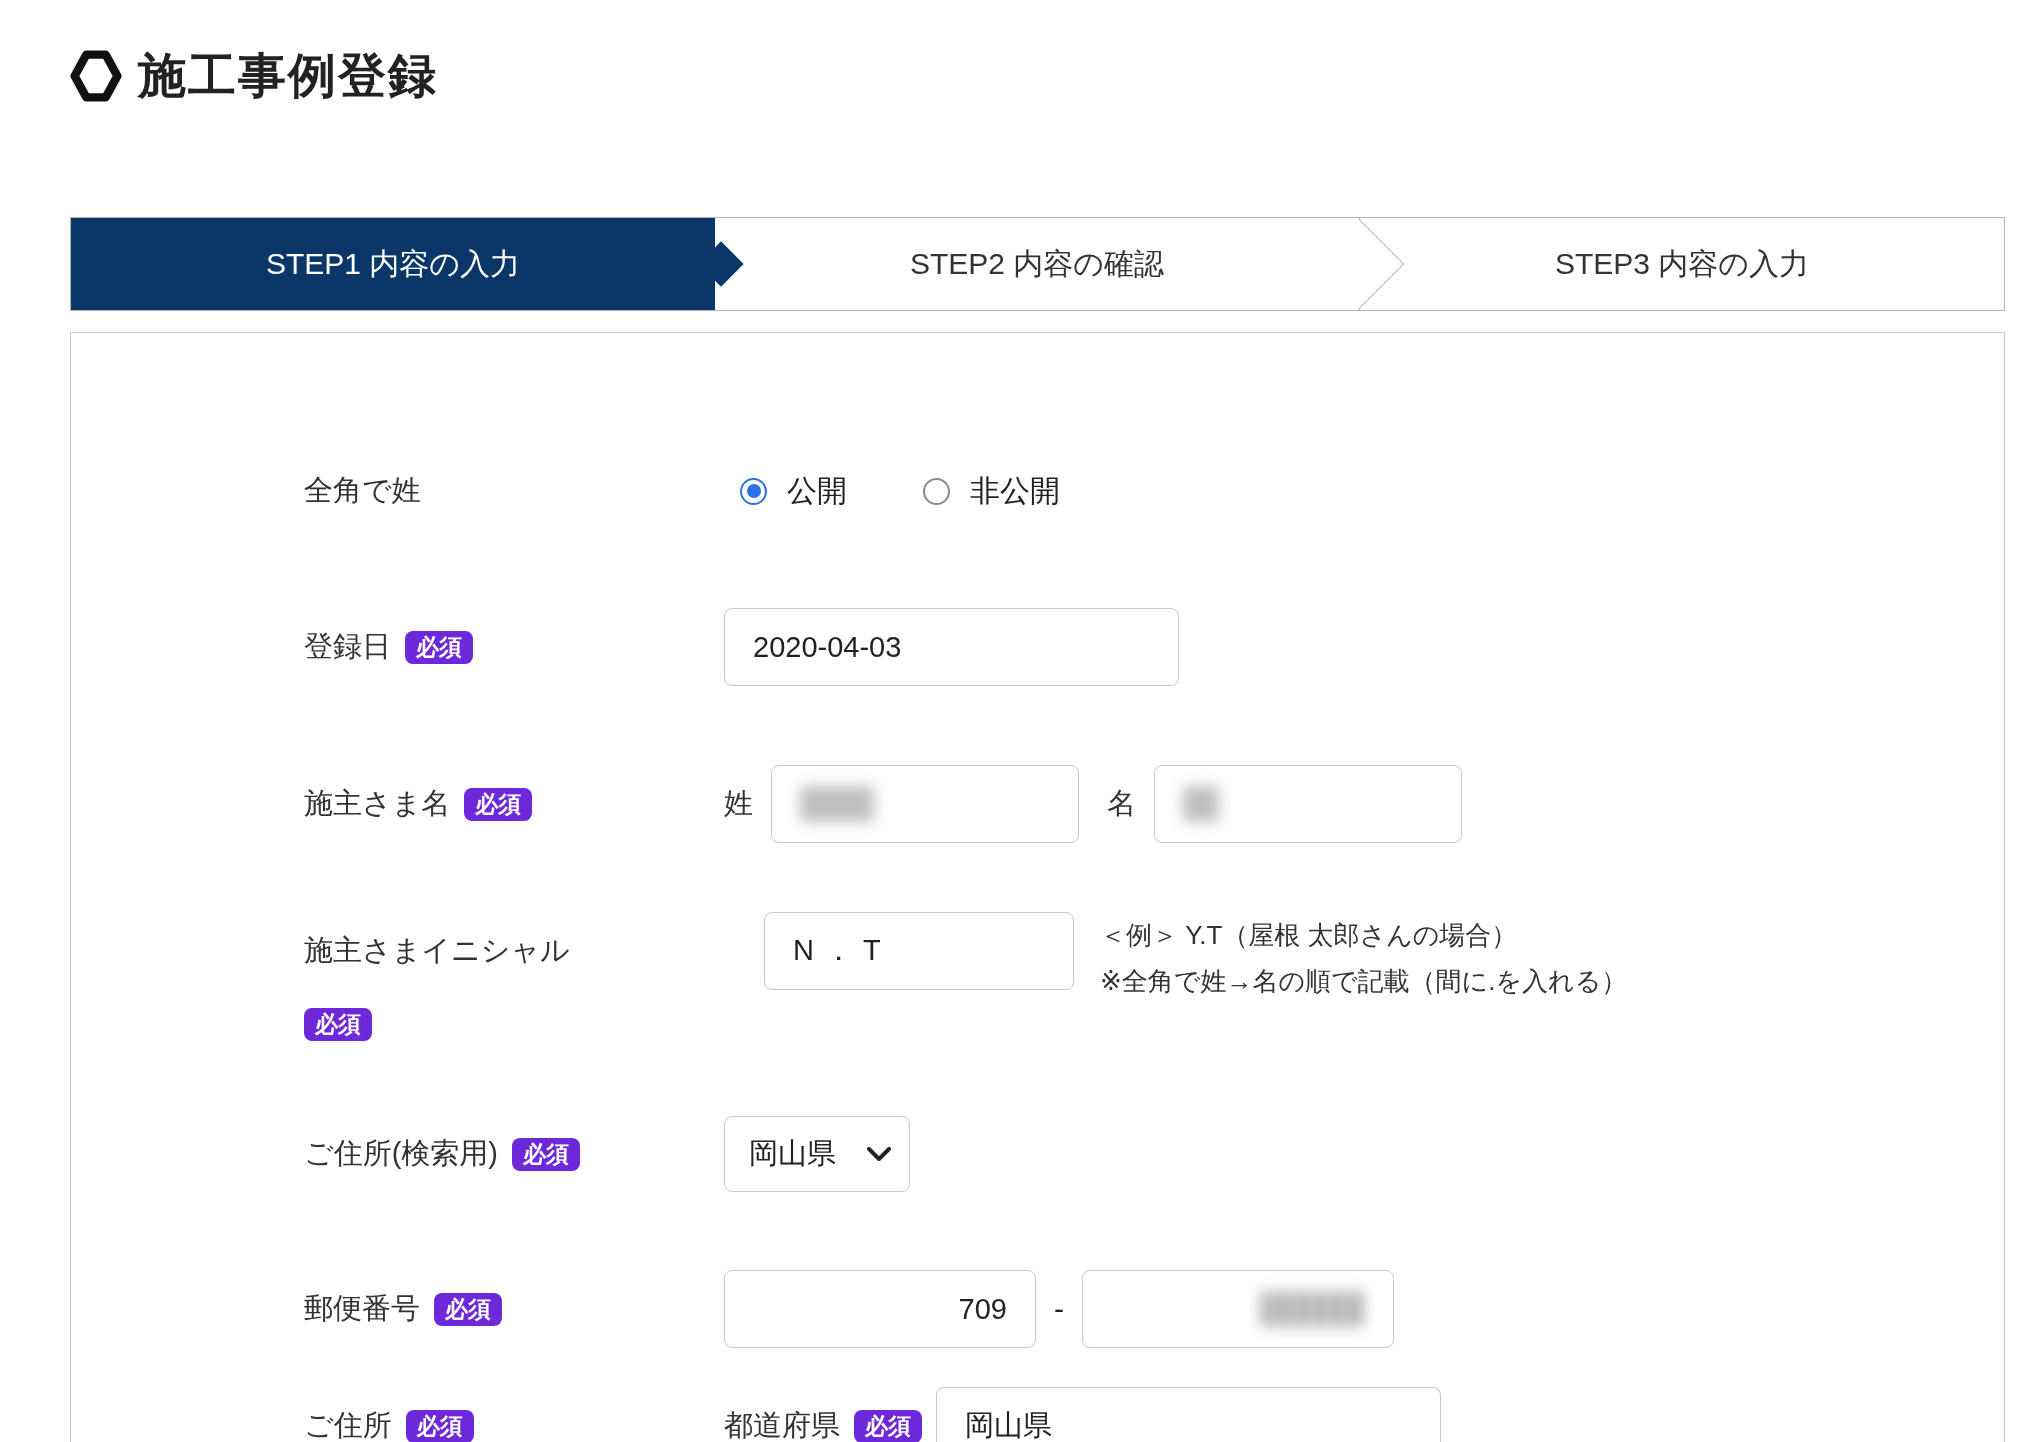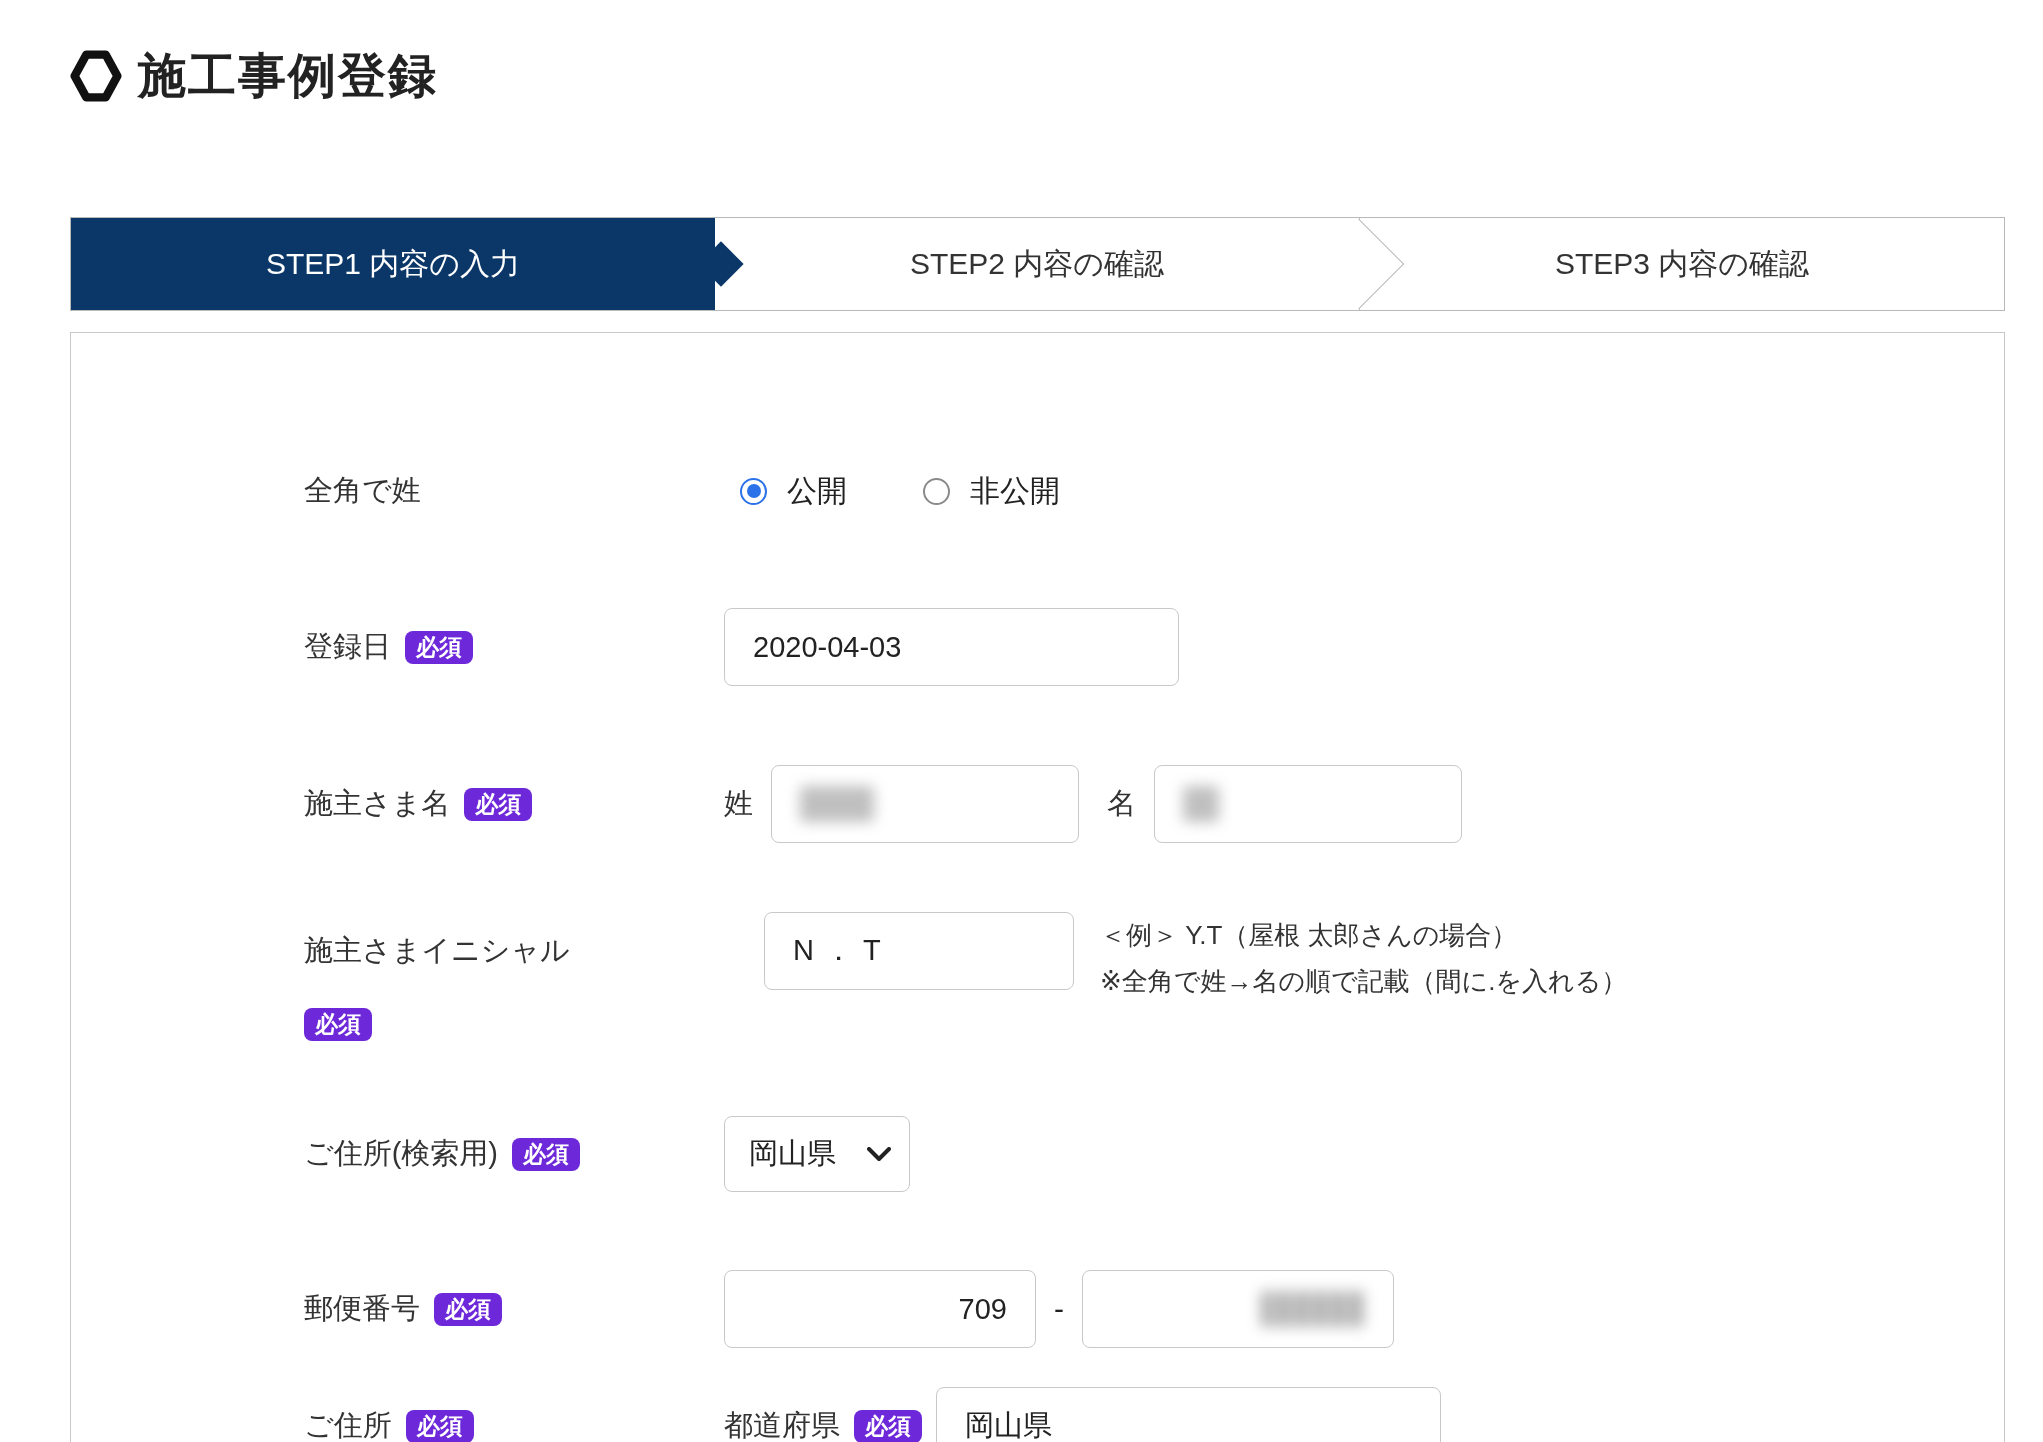--- a/index.html
+++ b/index.html
@@ -117,21 +117,21 @@
   <div class="steps">
     <div class="step active">
       <span class="step-label">STEP1 内容の入力</span>
       <span class="step-arrow"></span>
     </div>
     <div class="step">
       <span class="step-label">STEP2 内容の確認</span>
     </div>
     <div class="step">
       <span class="step-chevron"></span>
-      <span class="step-label">STEP3 内容の確認</span>
+      <span class="step-label">STEP3 内容の入力</span>
     </div>
   </div>
 
   <div class="panel">
 
     <div class="row" id="row-publish">
       <div class="label-cell">
         <span>全角で姓</span>
       </div>
       <div class="control-cell radio-group">

